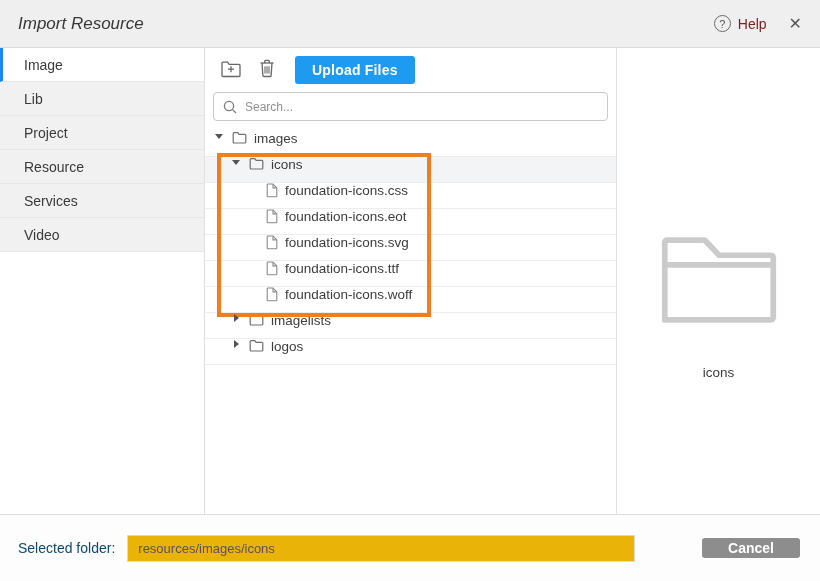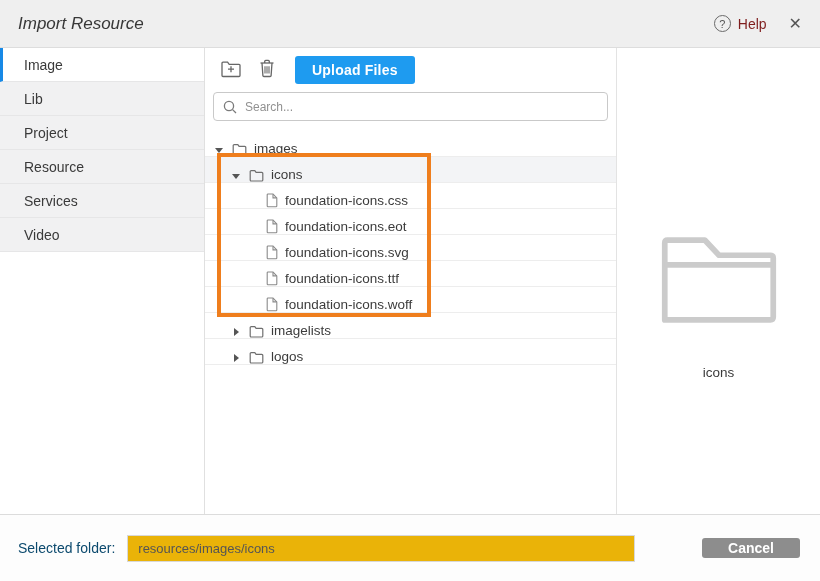--- a/index.html
+++ b/index.html
@@ -26,21 +26,21 @@
   .toolbar { flex:0 0 44px; display:flex; align-items:center; gap:13px; padding:0 13px; }
   .icon-btn { background:none; border:none; display:flex; align-items:center; cursor:pointer; padding:2px; }
   .upload-btn { background:var(--upload-blue,#1e9bf0); color:#fff; border:none; border-radius:3px; height:28px; padding:0 17px; font-size:14px; font-weight:bold; letter-spacing:.2px; cursor:pointer; font-family:inherit; margin-left:5px; }
 
   .search-wrap { flex:0 0 auto; margin:0 8px 10px 8px; position:relative; }
   .search-input { width:100%; height:29px; border:1px solid #c9c9c9; border-radius:4px; padding:0 10px 0 31px; font-size:12px; color:#15803d; background:#fff; outline:none; font-family:inherit; }
   .search-input::placeholder { color:#919191; }
   .search-icon { position:absolute; left:10px; top:8px; display:flex; }
 
   .tree { flex:1; position:relative; overflow:hidden; }
-  .tree-row { height:26px; display:flex; align-items:flex-end; border-bottom:1px solid #ededed; font-size:13.5px; color:#3c3c3c; cursor:pointer; background:#fff; }
+  .tree-row { height:26px; display:flex; align-items:flex-start; border-bottom:1px solid #ededed; font-size:13.5px; color:#3c3c3c; cursor:pointer; background:#fff; }
   .tree-row.highlighted { background:#f3f4f6; }
   .caret { width:10px; height:11px; margin-right:7px; position:relative; flex:0 0 10px; }
   .caret.caret-down::after { content:""; position:absolute; left:0; top:3px; border-left:4.5px solid transparent; border-right:4.5px solid transparent; border-top:5.5px solid #555; }
   .caret.caret-right::after { content:""; position:absolute; left:2px; top:1px; border-top:4.5px solid transparent; border-bottom:4.5px solid transparent; border-left:5.5px solid #555; }
   .tree-icon { margin-right:7px; display:flex; align-items:center; }
   .row-label { white-space:nowrap; }
   .highlight-box { position:absolute; left:12px; top:22px; width:214px; height:164px; border:4px solid var(--highlight-orange,#ef7e1d); pointer-events:none; }
 
   .preview { flex:0 0 203px; width:203px; display:flex; flex-direction:column; align-items:center; padding-top:187px; background:#fff; }
   .preview-label { margin-top:36px; font-size:13.5px; color:#3a3a3a; }

